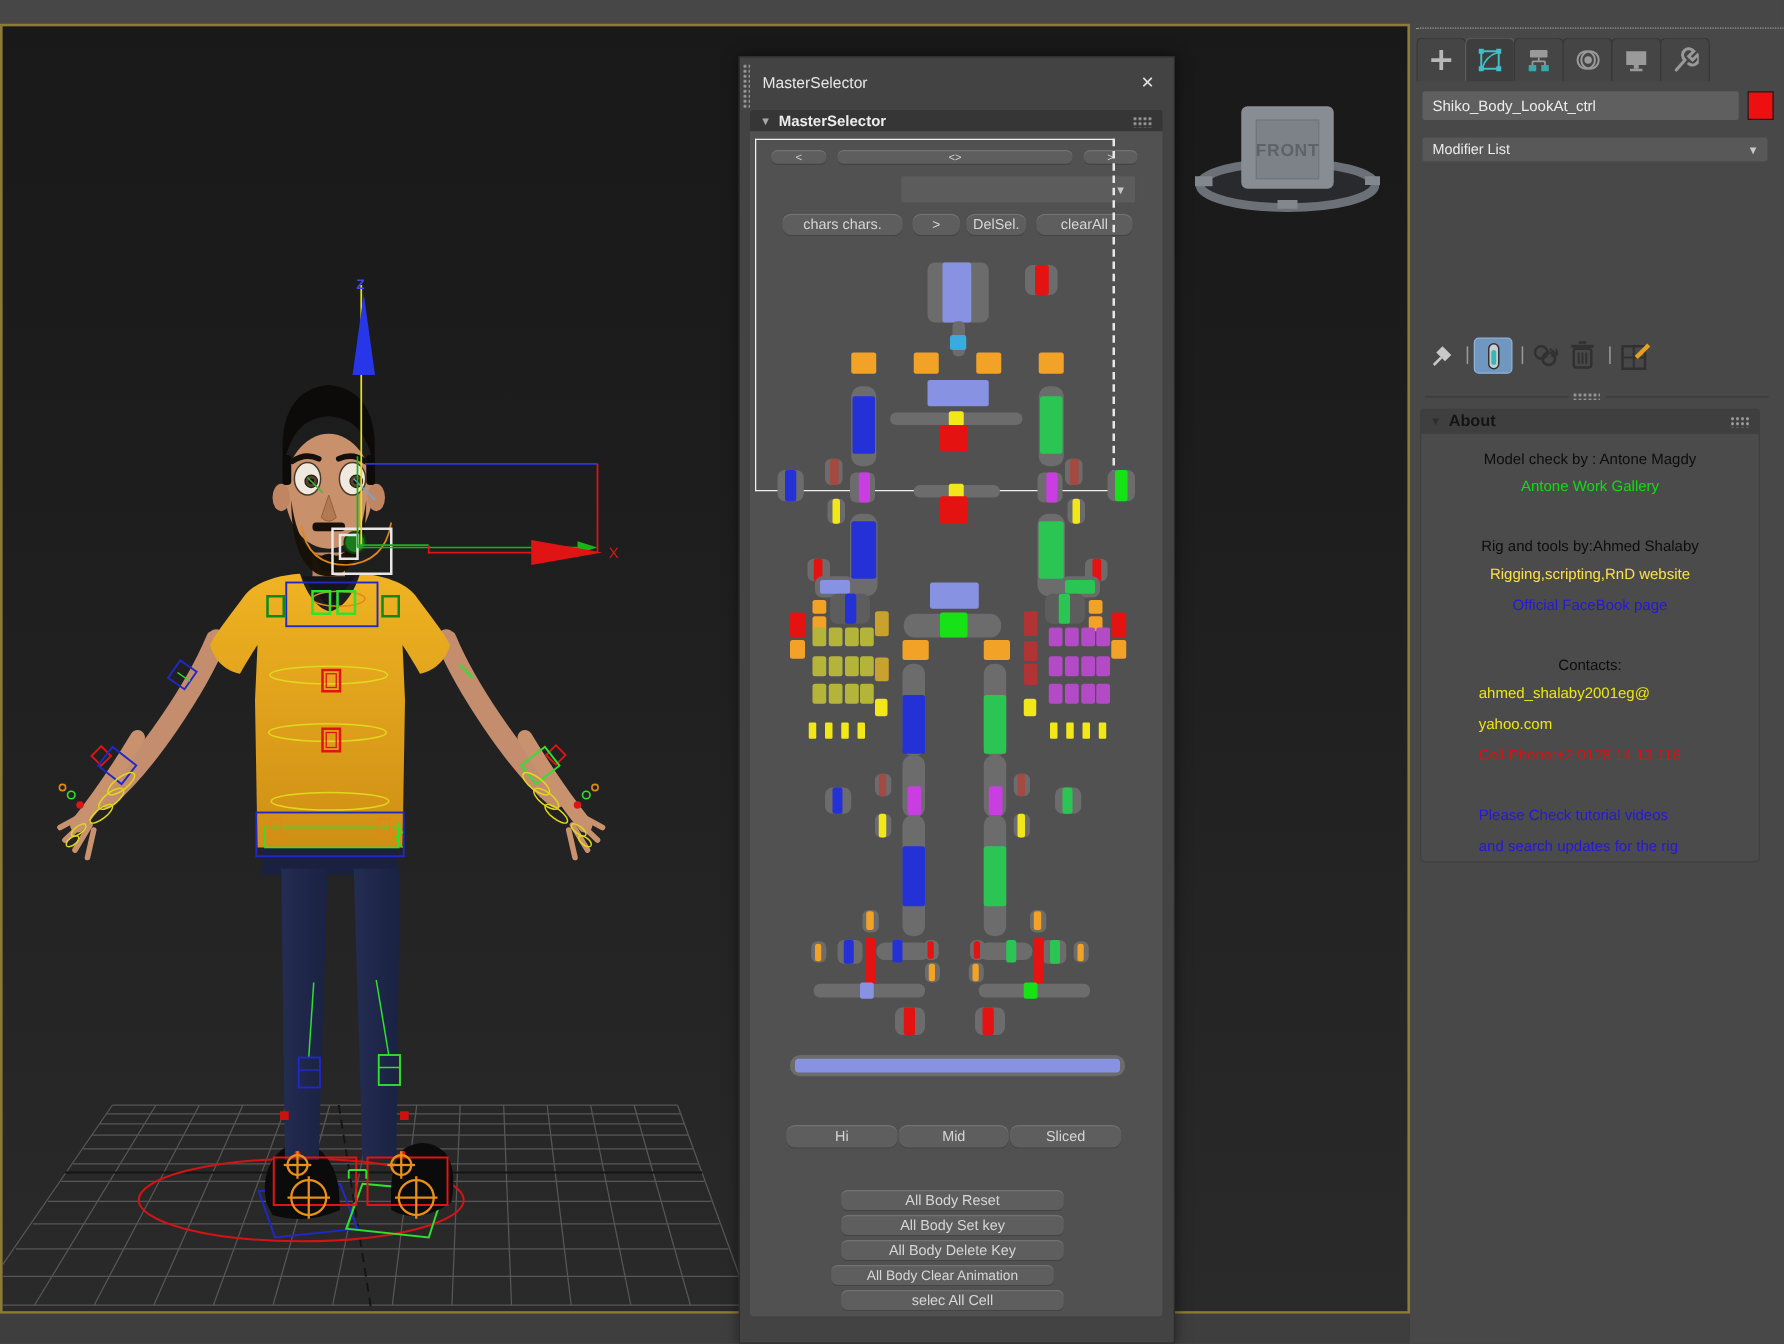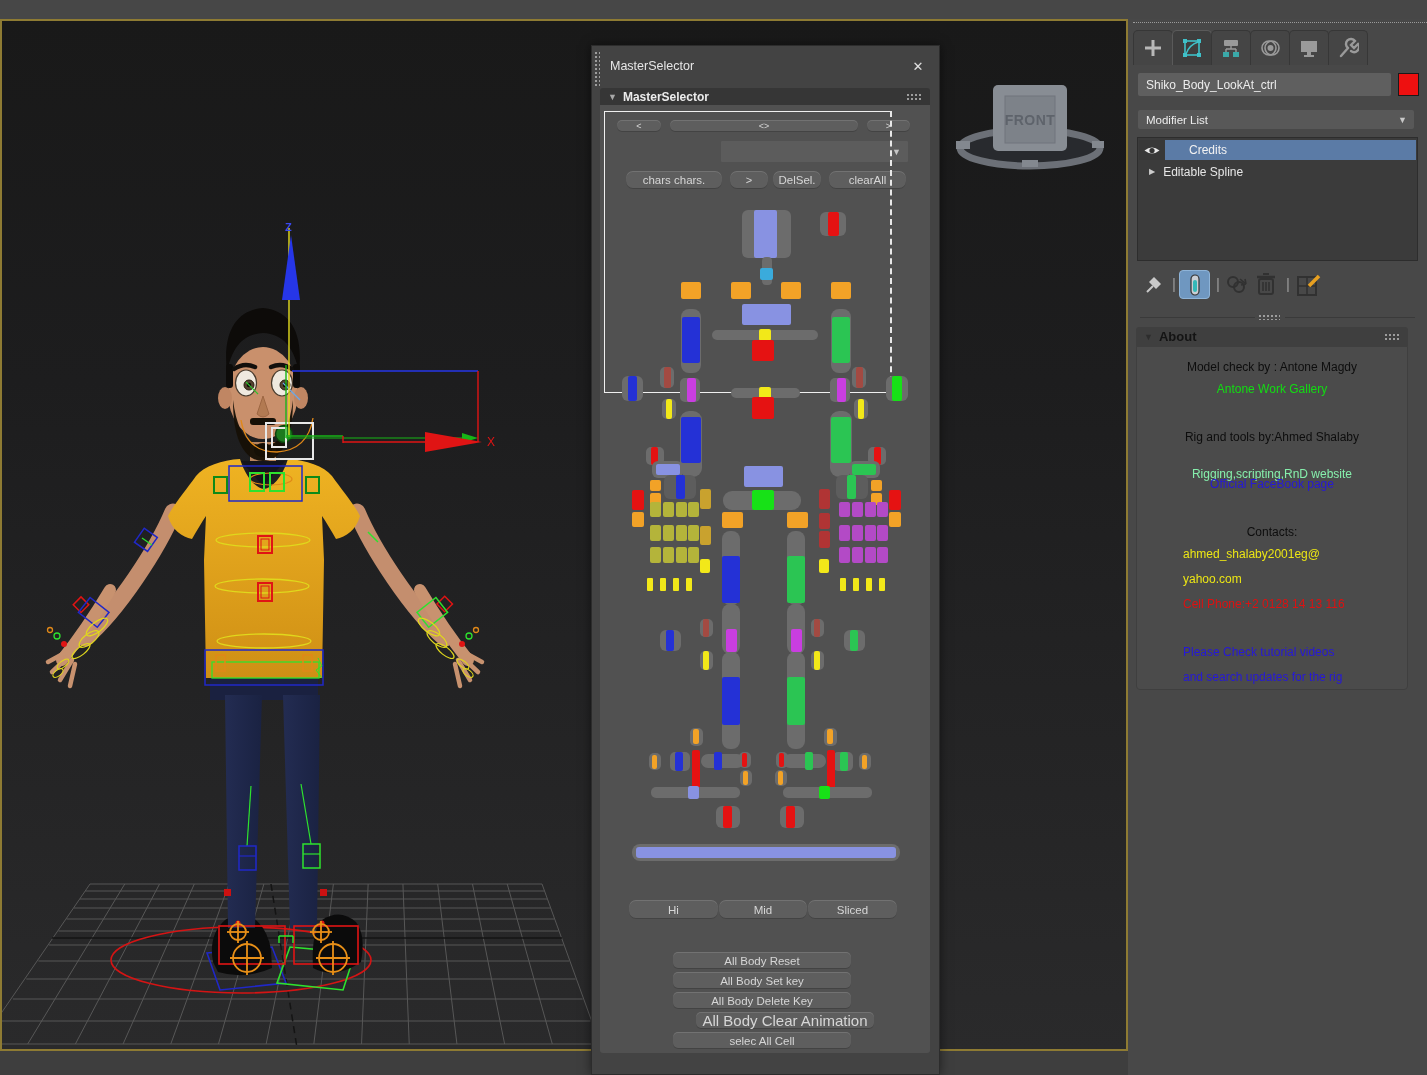--- a/index.html
+++ b/index.html
@@ -317,35 +317,20 @@
     </div>
 
     <div class="field" style="left:10px;top:54px;width:253px;height:23px;">Shiko_Body_LookAt_ctrl</div>
     <div class="abs" style="left:270px;top:54px;width:21px;height:23px;background:#ee1010;border:1px solid #1a1a1a;box-sizing:border-box;"></div>
 
     <div class="field" style="left:10px;top:91px;width:276px;height:19px;font-size:11.5px;background:#585858;">
       <span>Modifier List</span>
       <span style="position:absolute;right:7px;font-size:9px;color:#c8c8c8;">▼</span>
     </div>
 
-    <div class="stackbox" style="left:9px;top:118px;width:281px;height:124px;">
-      <div class="stack-row" style="left:1px;top:2px;width:277px;height:20px;background:#5b7ba6;">
-        <span style="display:inline-flex;align-items:center;justify-content:center;width:26px;height:20px;background:#383838;">
-          <svg width="18" height="13" viewBox="0 0 24 16">
-              <path d="M2 8 Q12 0 22 8 Q12 16 2 8 Z" fill="#e8e8e8"></path>
-              <circle cx="12" cy="8" r="3.5" fill="#333"></circle>
-            </svg>
-        </span>
-        <span style="margin-left:24px;color:#f2f2f2;">Credits</span>
-      </div>
-      <div class="stack-row" style="left:1px;top:24px;width:277px;height:19px;">
-        <span style="margin-left:10px;font-size:8px;color:#cccccc;">▶</span>
-        <span style="margin-left:8px;">Editable Spline</span>
-      </div>
-    </div>
 
     <div class="abs" style="left:14px;top:254px;width:24px;height:24px;">
       <svg width="24" height="24" viewBox="0 0 24 24">
           <polygon points="12,4 19,11 14,16 7,9" fill="#c9c9c9"></polygon>
           <line x1="5" y1="19" x2="11" y2="13" stroke="#c9c9c9" stroke-width="2"></line>
         </svg>
     </div>
     <span class="sep" style="left:44px;top:256px;">|</span>
     <div class="abs" style="left:51px;top:251px;width:31px;height:29px;background:#6f97c0;border:1px solid #8fb4d8;border-radius:4px;box-sizing:border-box;display:flex;align-items:center;justify-content:center;">
       <svg width="14" height="22" viewBox="0 0 14 22">
@@ -384,21 +369,21 @@
 
     <div class="rollout-hdr abs" style="left:8px;top:308px;width:272px;height:19px;background:#3f3f3f;">
       <span class="tri" style="color:#2d2d2d;">▼</span>
       <span class="ttl" style="color:#141414;font-size:13px;">About</span>
       <span class="abs grip" style="left:248px;top:6px;width:16px;height:9px;"></span>
     </div>
     <div id="about-body" class="abs" style="left:8px;top:327px;width:272px;height:344px;background:#4b4b4b;border:1px solid #3f3f3f;box-sizing:border-box;border-radius:0 0 4px 4px;">
         <div class="about-line" style="top: 13px; color: rgb(13, 13, 13);">Model check by : Antone Magdy</div>
         <div class="about-line" style="top: 35px; color: rgb(18, 221, 18);">Antone Work Gallery</div>
         <div class="about-line" style="top: 83px; color: rgb(13, 13, 13);">Rig and tools by:Ahmed Shalaby</div>
-        <div class="about-line" style="top: 105px; color: #86efac; margin-top: 15px;">Rigging,scripting,RnD website</div>
+        <div class="about-line" style="top: 105px; color: #fde047;">Rigging,scripting,RnD website</div>
         <div class="about-line" style="top: 130px; color: rgb(38, 24, 216);">Official FaceBook page</div>
         <div class="about-line" style="top: 178px; color: rgb(13, 13, 13);">Contacts:</div>
         <div class="about-line left" style="top: 200px; color: rgb(236, 230, 20);">ahmed_shalaby2001eg@</div>
         <div class="about-line left" style="top: 225px; color: rgb(236, 230, 20);">yahoo.com</div>
         <div class="about-line left" style="top: 250px; color: rgb(221, 17, 17);">Cell Phone:+2 0128 14 13 116</div>
         <div class="about-line left" style="top: 298px; color: rgb(38, 24, 216);">Please Check tutorial videos</div>
         <div class="about-line left" style="top: 323px; color: rgb(38, 24, 216);">and search updates for the rig</div>
       </div>
   </div>
 
@@ -434,21 +419,21 @@
     <div class="abs" style="left:604px;top:111px;width:287px;height:280px;border-left:1.5px solid #f0f0f0;border-top:1.5px solid #f0f0f0;border-bottom:1.5px solid #f0f0f0;"></div>
     <div class="abs" style="left:890px;top:111px;height:281px;border-left:2px dashed #e8e8e8;"></div>
 
     <div class="btn" style="left:629px;top:900px;width:89px;height:19px;font-size:11.5px;">Hi</div>
     <div class="btn" style="left:719px;top:900px;width:88px;height:19px;font-size:11.5px;">Mid</div>
     <div class="btn" style="left:808px;top:900px;width:89px;height:19px;font-size:11.5px;">Sliced</div>
 
     <div class="btn" style="left:673px;top:952px;width:178px;height:17px;font-size:11.5px;border-radius:5px;">All Body Reset</div>
     <div class="btn" style="left:673px;top:972px;width:178px;height:17px;font-size:11.5px;border-radius:5px;">All Body Set key</div>
     <div class="btn" style="left:673px;top:992px;width:178px;height:17px;font-size:11.5px;border-radius:5px;">All Body Delete Key</div>
-    <div class="btn" style="left:696px;top:1012px;width:178px;height:17px;font-size:15px;border-radius:5px;">All Body Clear Animation</div>
+    <div class="btn" style="left:665px;top:1012px;width:178px;height:17px;font-size:11px;border-radius:5px;">All Body Clear Animation</div>
     <div class="btn" style="left:673px;top:1032px;width:178px;height:17px;font-size:11.5px;border-radius:5px;">selec All Cell</div>
   </div>
 
   <div id="rig-layer">
       <div class="r" style="left: 742px; top: 210px; width: 49px; height: 48px; background: rgb(108, 108, 108); border-radius: 6px;"></div>
       <div class="r" style="left: 754px; top: 210px; width: 23px; height: 48px; background: rgb(136, 146, 226); border-radius: 2px;"></div>
       <div class="r" style="left: 820px; top: 212px; width: 26px; height: 24px; background: rgb(108, 108, 108); border-radius: 6px;"></div>
       <div class="r" style="left: 828px; top: 212px; width: 11px; height: 24px; background: rgb(229, 18, 18); border-radius: 2px;"></div>
       <div class="r" style="left: 762px; top: 257px; width: 10px; height: 28px; background: rgb(108, 108, 108); border-radius: 4px;"></div>
       <div class="r" style="left: 760px; top: 268px; width: 13px; height: 12px; background: rgb(58, 171, 220); border-radius: 2px;"></div>

